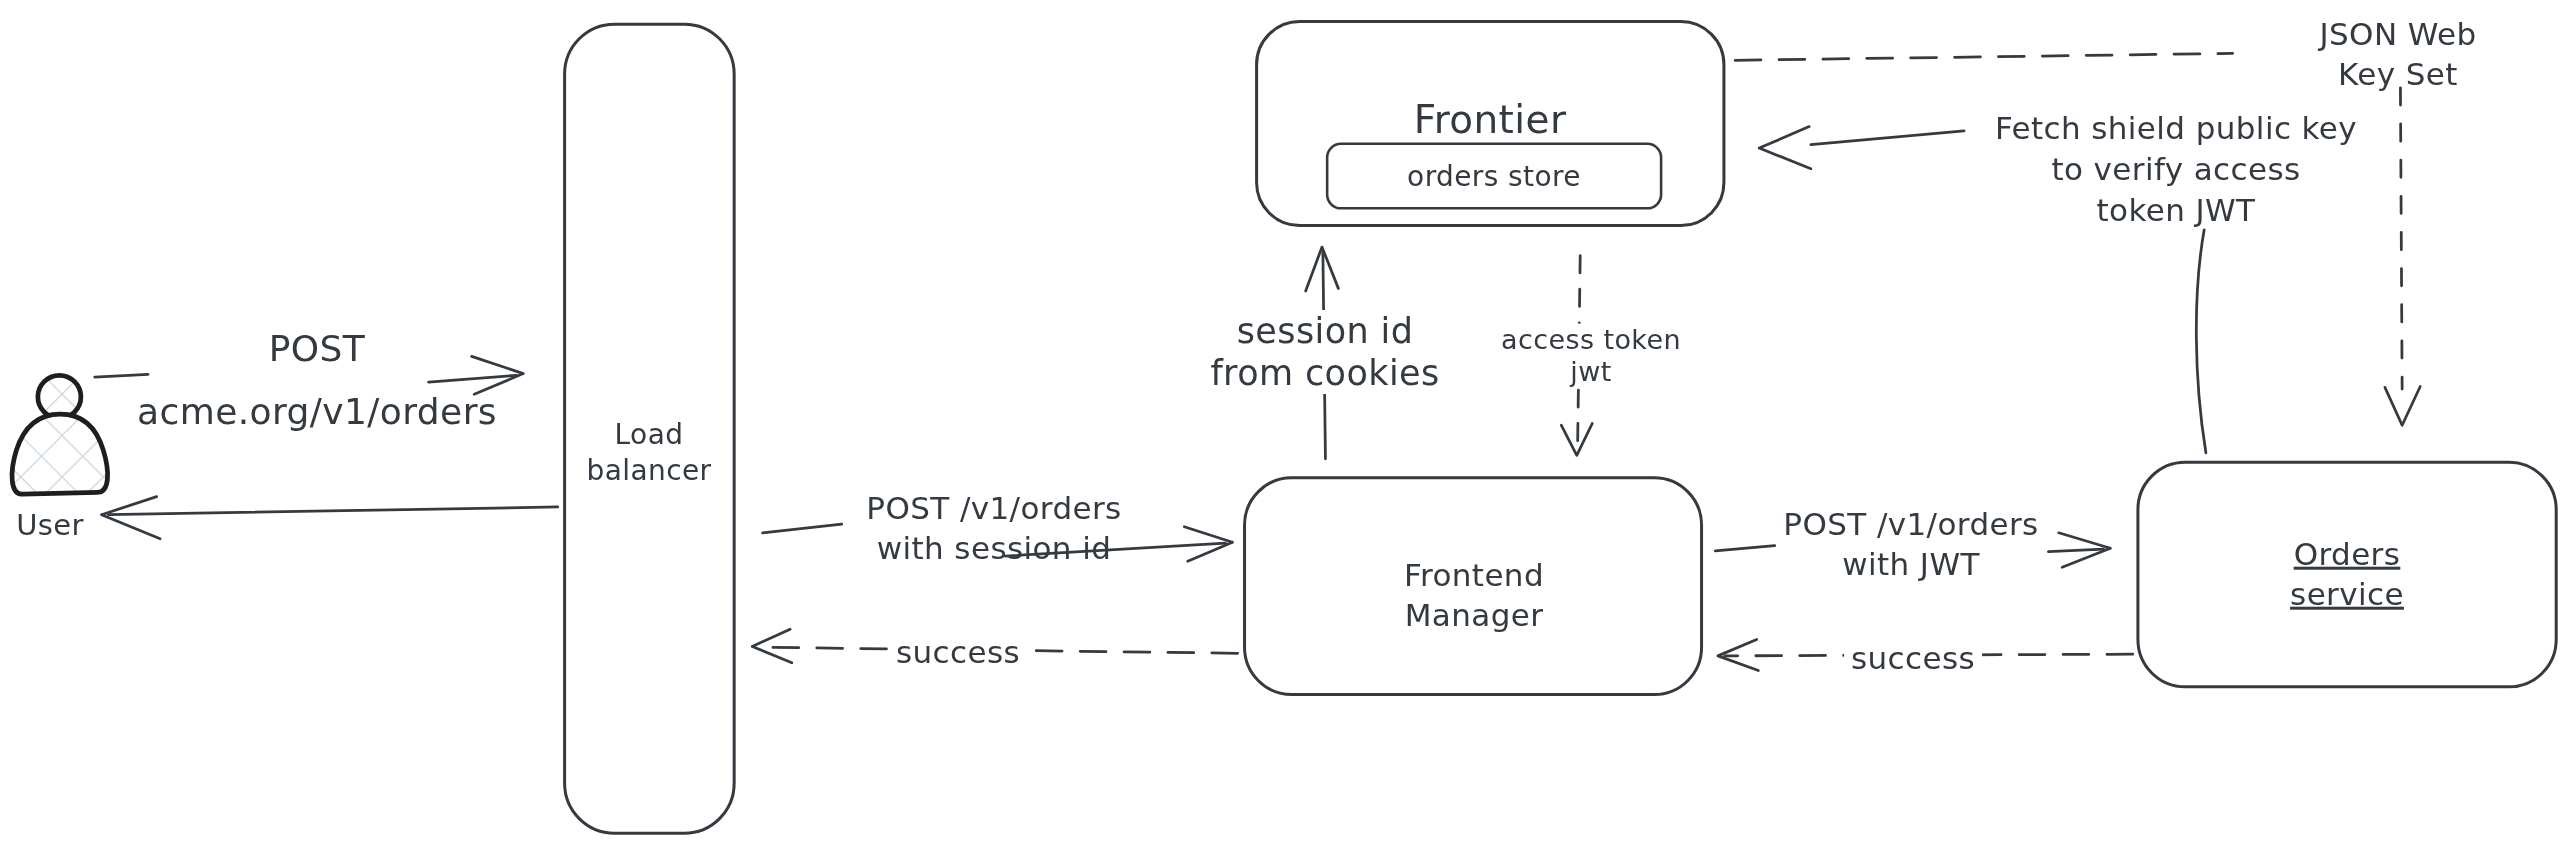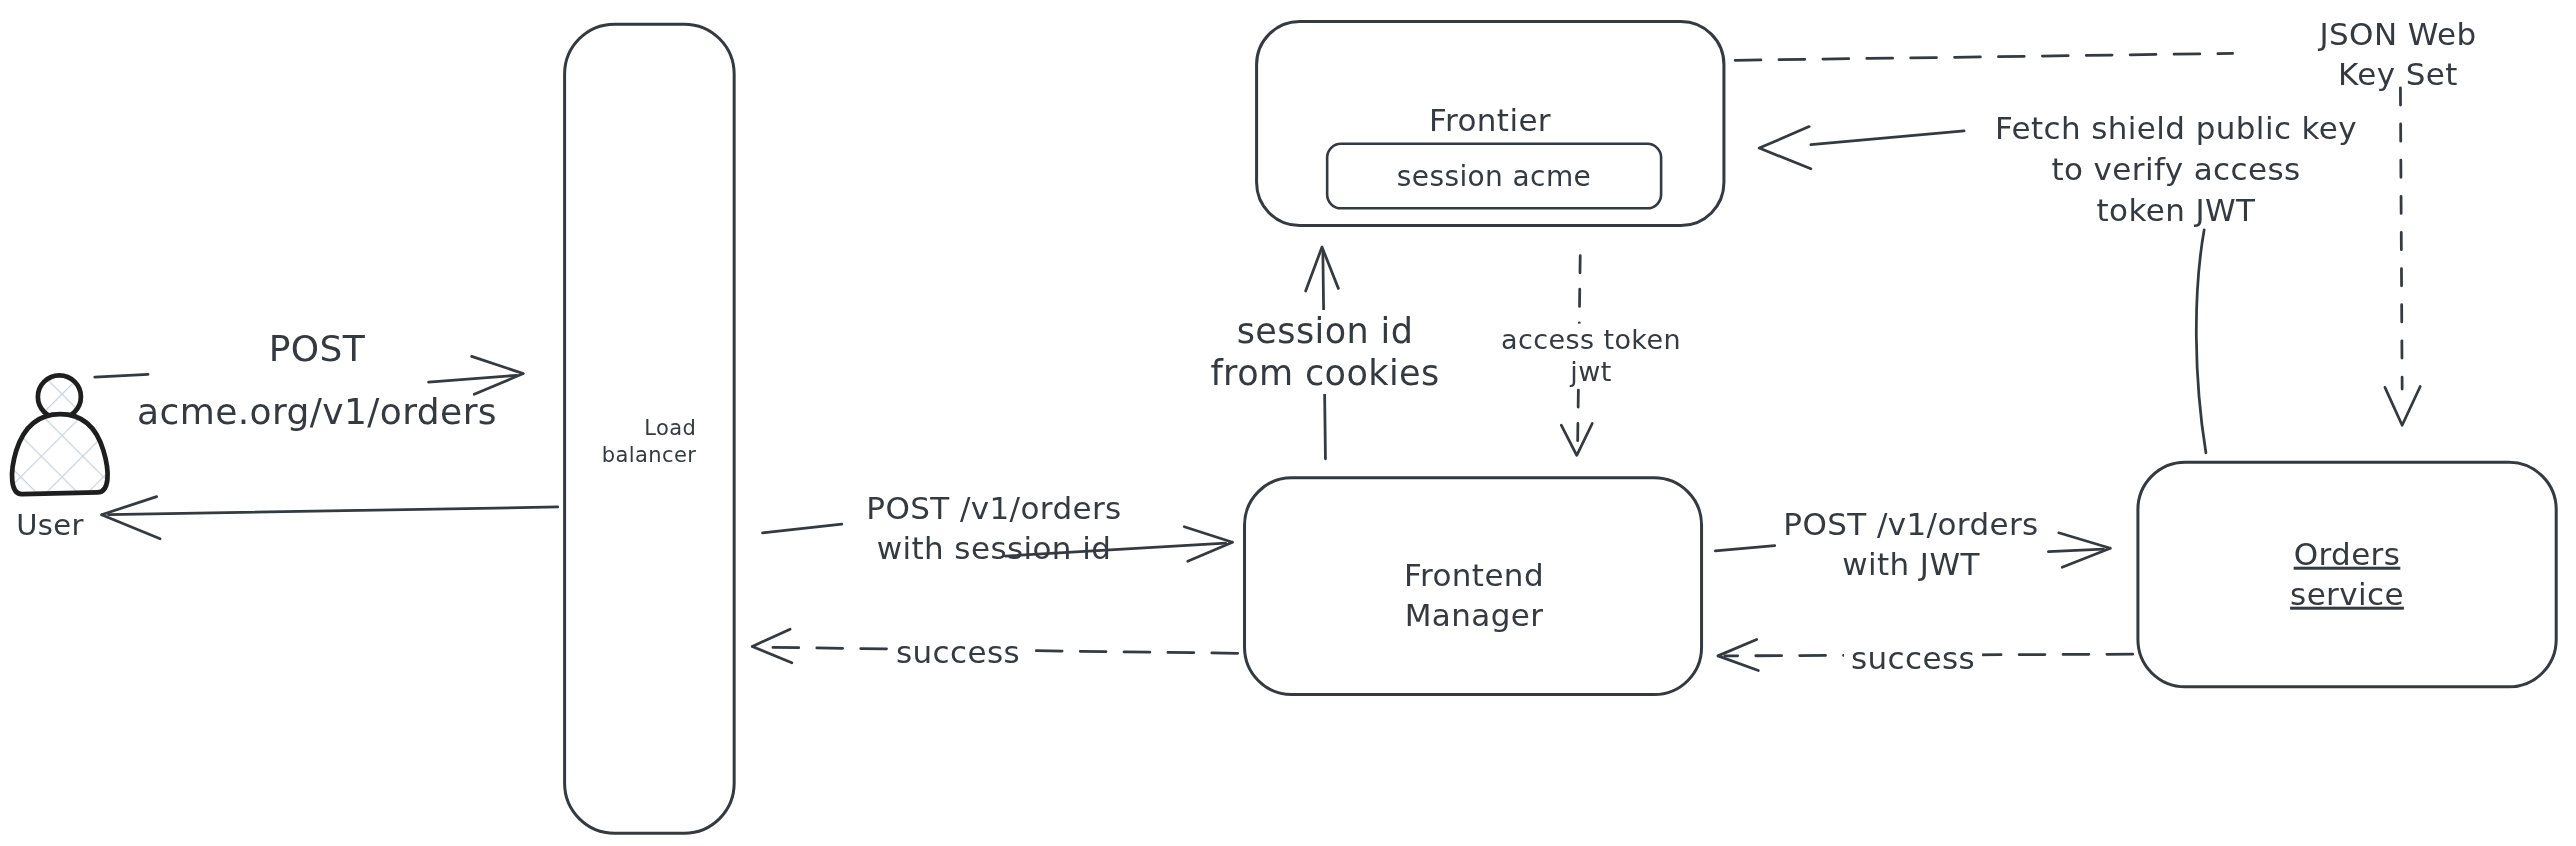--- a/index.html
+++ b/index.html
@@ -86,24 +86,24 @@
       <path d="M1996,762 L2041,743 M1996,762 L2043,779"></path>
 
       <path d="M2016,70 L2594,62" stroke-dasharray="30 21"></path>
 
       <path d="M2789,102 L2791,452" stroke-dasharray="20 22"></path>
       <path d="M2791,494 L2771,450 M2791,494 L2812,449"></path>
     </g>
   </svg>
 
   <div class="lbl" style="left:50px;  top:526px; font-size:29px;">User</div>
-  <div class="lbl" style="left:649px; top:442px; font-size:21px;text-align:right;">Load
+  <div class="lbl" style="left:649px; top:453px; font-size:28px;">Load
 balancer</div>
-  <div class="lbl" style="left:1490px;top:120px; font-size:31px;">Frontier</div>
-  <div class="lbl" style="left:1494px;top:177px; font-size:28px;">session acme</div>
+  <div class="lbl" style="left:1490px;top:120px; font-size:39px;">Frontier</div>
+  <div class="lbl" style="left:1494px;top:177px; font-size:28px;">orders store</div>
   <div class="lbl" style="left:1474px;top:595px; font-size:31px;">Frontend
 Manager</div>
   <div class="lbl" style="left:2347px;top:574px; font-size:31px;text-decoration:underline;">Orders service</div>
 
   <div class="lbl" style="left:317px; top:380px; font-size:36px; line-height:1.75;">POST
 acme.org/v1/orders</div>
   <div class="lbl" style="left:994px;top:528px; font-size:31px;">POST /v1/orders
 with session id</div>
   <div class="lbl bg" style="left:958px;top:652px; font-size:31px;">success</div>
   <div class="lbl" style="left:1911px;top:544px; font-size:31px;">POST /v1/orders

